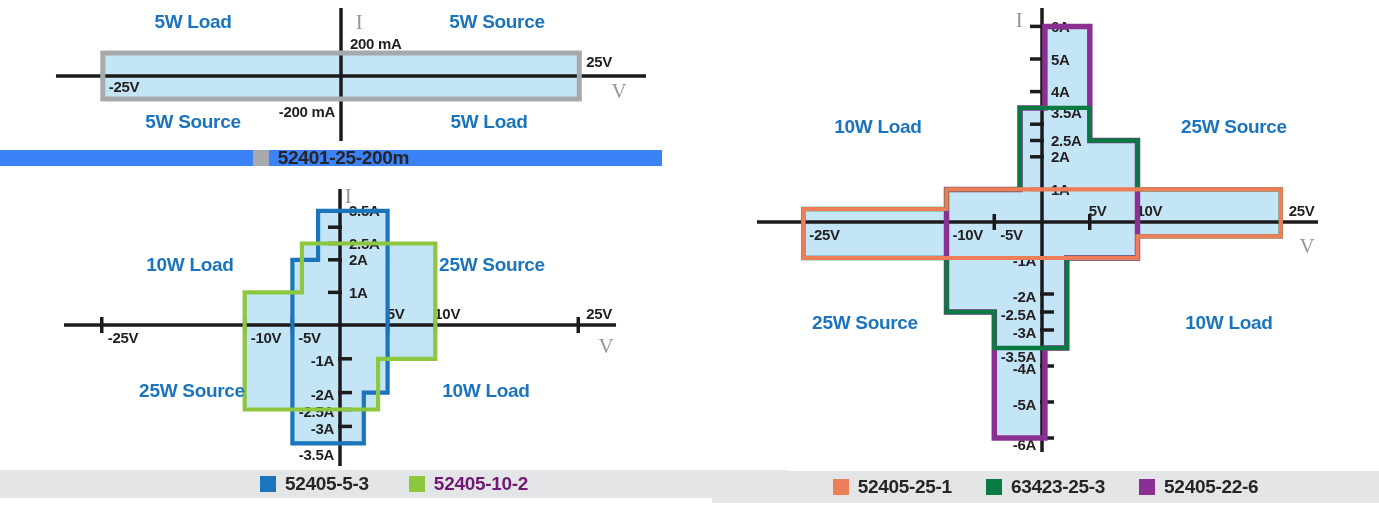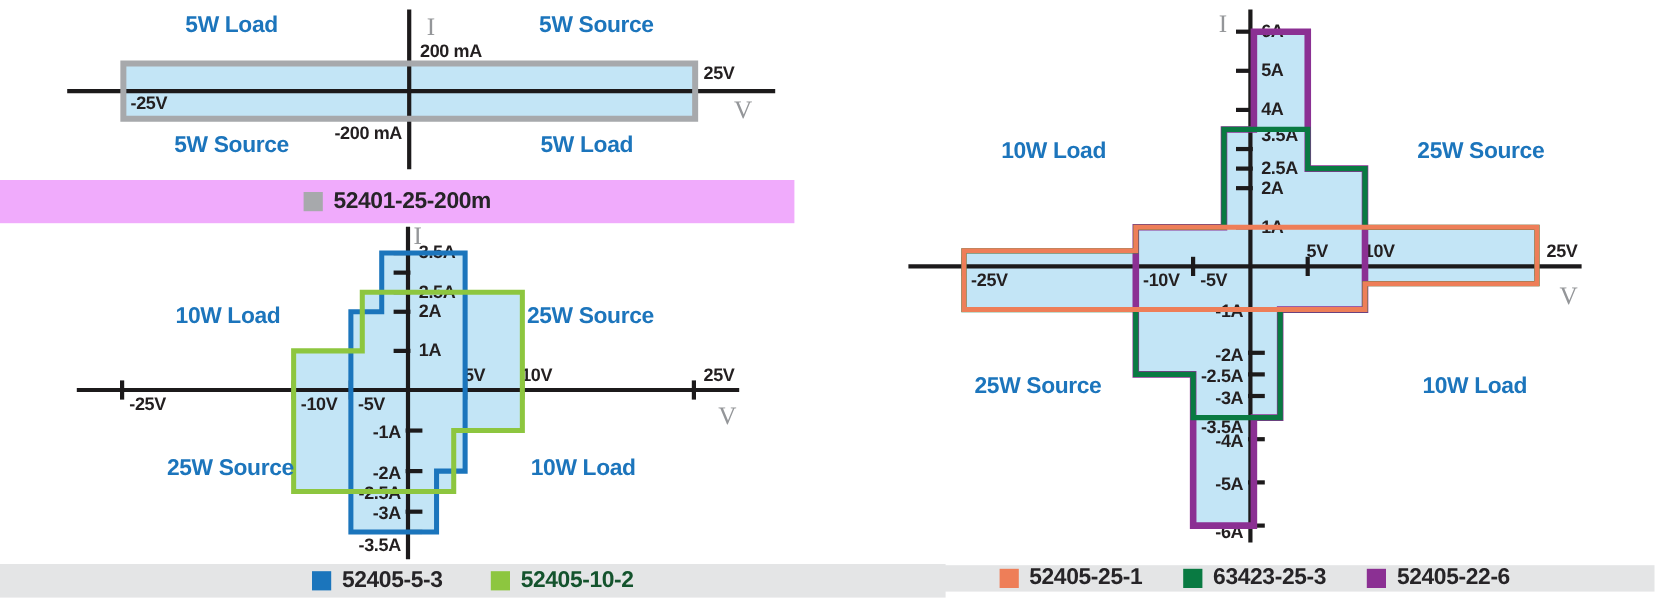--- a/index.html
+++ b/index.html
@@ -130,37 +130,37 @@
       <polygon points="1044.9,26.4 1089.8,26.4 1089.8,140.5 1137.5,140.5 1137.5,258.0 1066.8,258.0 1066.8,348.0 1044.9,348.0 1044.9,438.0 994.3,438.0 994.3,312.0 946.5,312.0 946.5,189.4 1020.0,189.4 1020.0,107.9 1044.9,107.9" fill="none" stroke="#8b3093" stroke-width="5.5" stroke-linejoin="miter"></polygon>
       <polygon points="1020.0,107.9 1089.8,107.9 1089.8,140.5 1137.5,140.5 1137.5,189.4 1280.8,189.4 1280.8,236.4 1137.5,236.4 1137.5,258.0 1066.8,258.0 1066.8,348.0 994.3,348.0 994.3,312.0 946.5,312.0 946.5,258.0 803.3,258.0 803.3,209.0 946.5,209.0 946.5,189.4 1020.0,189.4" fill="none" stroke="#097a42" stroke-width="4.4" stroke-linejoin="miter"></polygon>
       <polygon points="803.3,209.0 946.5,209.0 946.5,189.4 1280.8,189.4 1280.8,236.4 1137.5,236.4 1137.5,258.0 803.3,258.0" fill="none" stroke="#ee7e58" stroke-width="4.2" stroke-linejoin="miter"></polygon>
       <text x="878" y="126" font-size="19" font-weight="700" fill="#1c75bc" text-anchor="middle" dominant-baseline="central" letter-spacing="-0.3">10W Load</text>
       <text x="1234" y="126" font-size="19" font-weight="700" fill="#1c75bc" text-anchor="middle" dominant-baseline="central" letter-spacing="-0.3">25W Source</text>
       <text x="865" y="322" font-size="19" font-weight="700" fill="#1c75bc" text-anchor="middle" dominant-baseline="central" letter-spacing="-0.3">25W Source</text>
       <text x="1229" y="322" font-size="19" font-weight="700" fill="#1c75bc" text-anchor="middle" dominant-baseline="central" letter-spacing="-0.3">10W Load</text>
       <text x="1019" y="20" font-size="21" font-weight="400" fill="#949699" text-anchor="middle" dominant-baseline="central" letter-spacing="-0.3" class="serif-letter">I</text>
       <text x="1307" y="246" font-size="21" font-weight="400" fill="#949699" text-anchor="middle" dominant-baseline="central" letter-spacing="-0.3" class="serif-letter">V</text>
     </svg>
-  <div class="legend-bar" id="legend-52401" style="left: 0px; top: 150px; width: 662px; height: 36px; background: #f0abfc; gap: 40px;">
+  <div class="legend-bar" id="legend-52401" style="left: 0px; top: 150px; width: 662px; height: 16px; background: #3b82f6; gap: 40px;">
       <div class="legend-entry">
         <span class="legend-swatch" style="background: rgb(167, 169, 172);"></span>
         <span class="legend-label" style="color: rgb(38, 36, 39);">52401-25-200m</span>
       </div>
     </div>
   <div class="legend-bar" id="legend-52405-low" style="left: 0px; top: 470px; width: 788px; height: 28px; background: rgb(228, 229, 230); gap: 40px;">
       <div class="legend-entry">
         <span class="legend-swatch" style="background: rgb(27, 117, 188);"></span>
         <span class="legend-label" style="color: rgb(38, 36, 39);">52405-5-3</span>
       </div>
       <div class="legend-entry">
         <span class="legend-swatch" style="background: rgb(141, 198, 63);"></span>
-        <span class="legend-label" style="color: #14532d;">52405-10-2</span>
+        <span class="legend-label" style="color: #701a75;">52405-10-2</span>
       </div>
     </div>
-  <div class="legend-bar" id="legend-52405-25" style="left: 712px; top: 471px; width: 667px; height: 22px; background: rgb(228, 229, 230); gap: 34px;">
+  <div class="legend-bar" id="legend-52405-25" style="left: 712px; top: 471px; width: 667px; height: 32px; background: rgb(228, 229, 230); gap: 34px;">
       <div class="legend-entry">
         <span class="legend-swatch" style="background: rgb(238, 126, 88);"></span>
         <span class="legend-label" style="color: rgb(38, 36, 39);">52405-25-1</span>
       </div>
       <div class="legend-entry">
         <span class="legend-swatch" style="background: rgb(9, 122, 66);"></span>
         <span class="legend-label" style="color: rgb(38, 36, 39);">63423-25-3</span>
       </div>
       <div class="legend-entry">
         <span class="legend-swatch" style="background: rgb(139, 48, 147);"></span>

